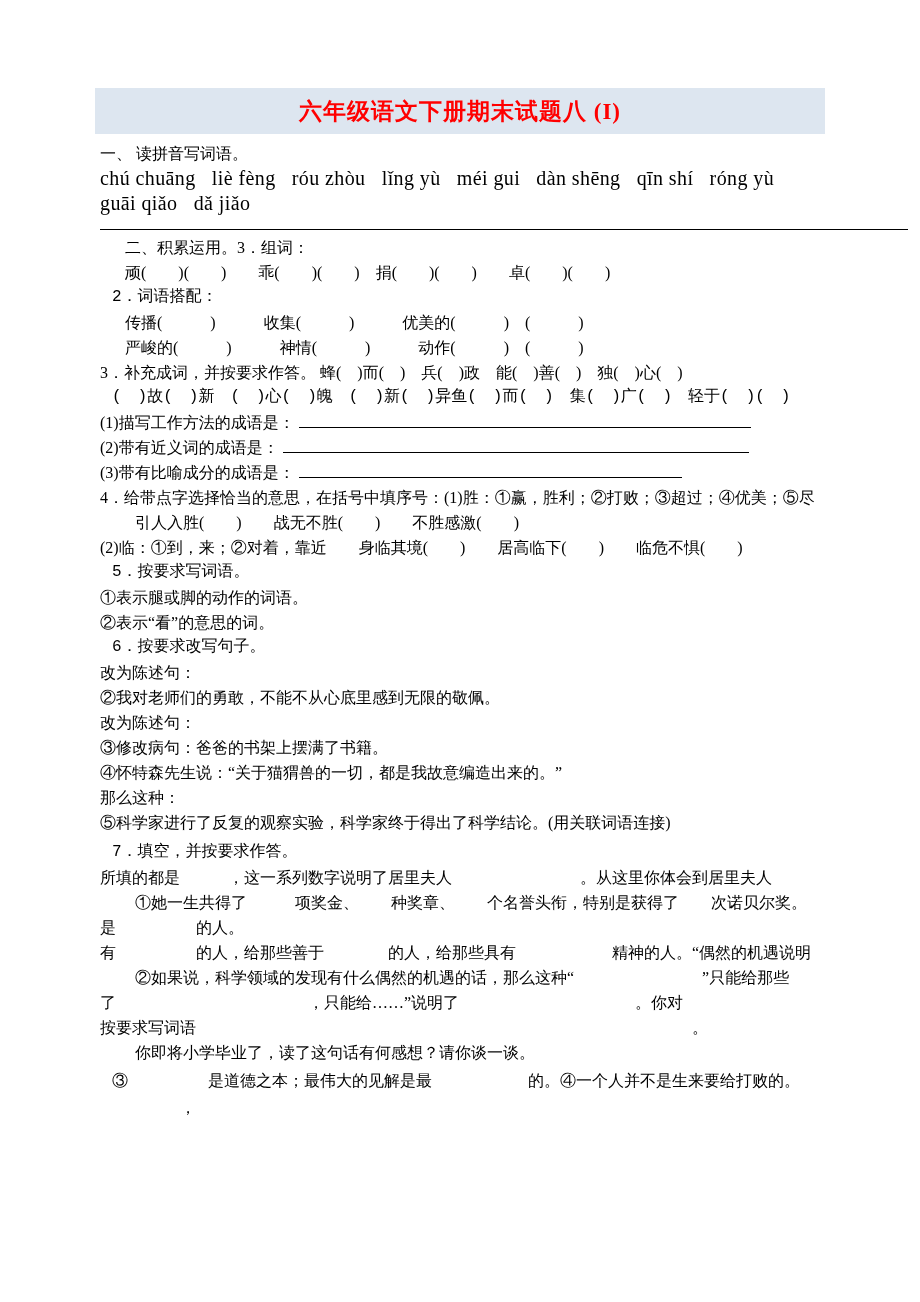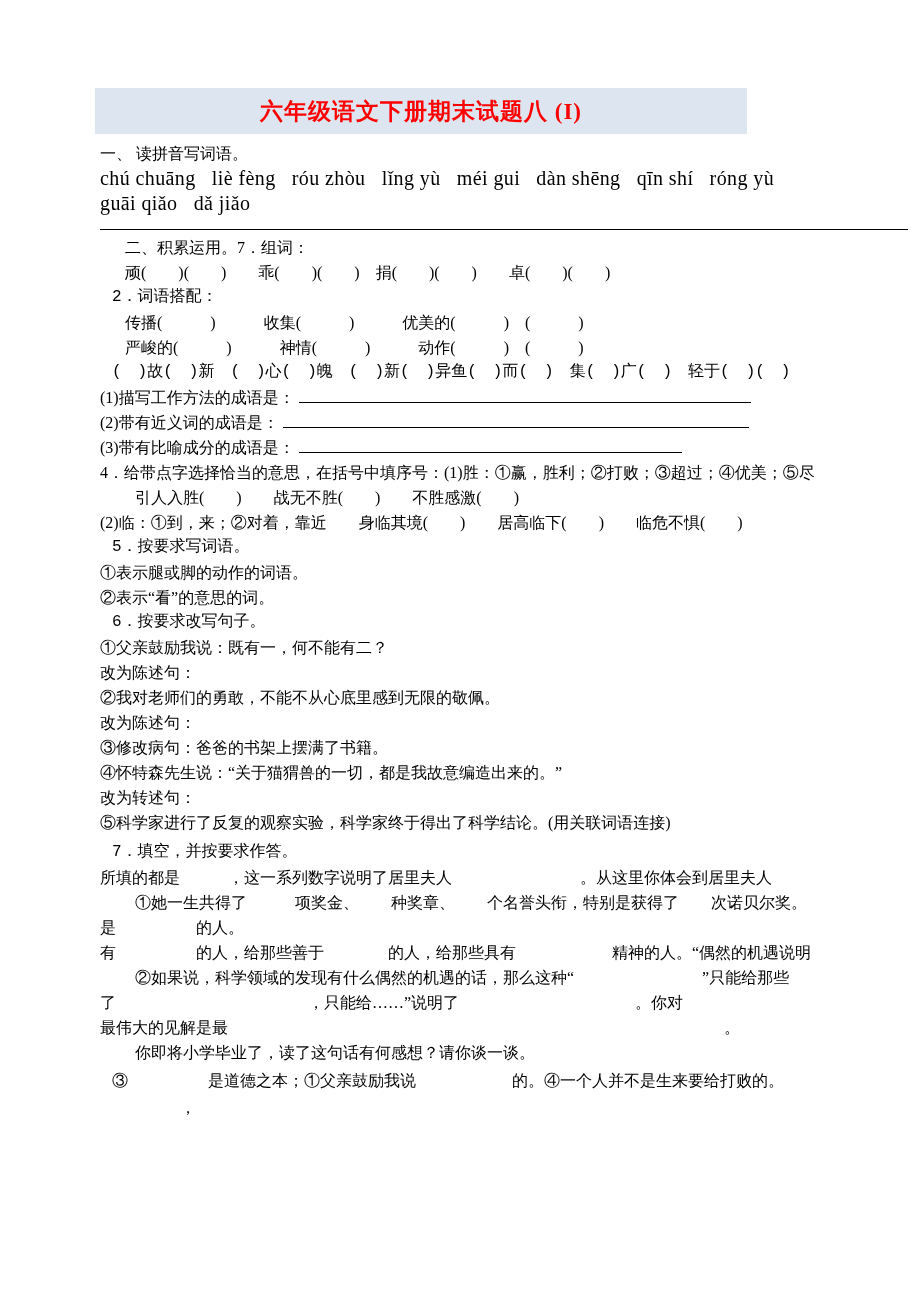--- a/index.html
+++ b/index.html
@@ -6,21 +6,21 @@
   .page {
     position:relative;
     width:920px; height:1302px;
     background:#ffffff;
     color:#000000;
     font-family:"Liberation Serif","DejaVu Serif",serif;
     overflow:hidden;
   }
   .title-band {
     margin:88px 0 0 95px;
-    width:652px; height:46px;
+    width:730px; height:46px;
     background:#dde6f0;
     display:flex; align-items:center; justify-content:center;
   }
   .title {
     margin:0;
     font-size:23px; font-weight:bold;
     color:#ff0000;
     letter-spacing:1px;
   }
   .content { padding:7px 98px 0 100px; }
@@ -59,56 +59,56 @@
     <h1 class="title">六年级语文下册期末试题八 (I)</h1>
   </div>
 
   <div class="content">
 
     <div class="line">一、 读拼音写词语。</div>
     <div class="line pinyin">chú chuāng   liè fèng   róu zhòu   lǐng yù   méi gui   dàn shēng   qīn shí   róng yù   guāi qiǎo   dǎ jiǎo</div>
 
     <hr class="divider">
 
-    <div class="line i1">二、积累运用。7．组词：</div>
+    <div class="line i1">二、积累运用。3．组词：</div>
     <div class="line i1">顽(　　)(　　)　　乖(　　)(　　)　捐(　　)(　　)　　卓(　　)(　　)</div>
     <div class="line i05">2．词语搭配：</div>
     <div class="line i1">传播(　　　)　　　收集(　　　)　　　优美的(　　　)　(　　　)</div>
     <div class="line i1">严峻的(　　　)　　　神情(　　　)　　　动作(　　　)　(　　　)</div>
+    <div class="line">3．补充成词，并按要求作答。 蜂(　)而(　)　兵(　)政　能(　)善(　)　独(　)心(　)</div>
     <div class="line i05">(　)故(　)新　(　)心(　)魄　(　)新(　)异鱼(　)而(　)　集(　)广(　)　轻于(　)(　)</div>
 
     <div class="line"><span>(1)描写工作方法的成语是：</span><span class="blank-ul u1"></span></div>
     <div class="line"><span>(2)带有近义词的成语是：</span><span class="blank-ul u2"></span></div>
     <div class="line"><span>(3)带有比喻成分的成语是：</span><span class="blank-ul u3"></span></div>
 
     <div class="line">4．给带点字选择恰当的意思，在括号中填序号：(1)胜：①赢，胜利；②打败；③超过；④优美；⑤尽</div>
     <div class="line i15">引人入胜(　　)　　战无不胜(　　)　　不胜感激(　　)</div>
     <div class="line">(2)临：①到，来；②对着，靠近　　身临其境(　　)　　居高临下(　　)　　临危不惧(　　)</div>
 
     <div class="line i05">5．按要求写词语。</div>
     <div class="line">①表示腿或脚的动作的词语。</div>
     <div class="line">②表示“看”的意思的词。</div>
 
     <div class="line i05">6．按要求改写句子。</div>
-    <div class="line">①父亲鼓励我说：既有一，何不能有二？</div>
     <div class="line">改为陈述句：</div>
     <div class="line">②我对老师们的勇敢，不能不从心底里感到无限的敬佩。</div>
     <div class="line">改为陈述句：</div>
     <div class="line">③修改病句：爸爸的书架上摆满了书籍。</div>
     <div class="line">④怀特森先生说：“关于猫猬兽的一切，都是我故意编造出来的。”</div>
-    <div class="line">改为转述句：</div>
+    <div class="line">那么这种：</div>
     <div class="line">⑤科学家进行了反复的观察实验，科学家终于得出了科学结论。(用关联词语连接)</div>
 
     <div class="line i05 gap">7．填空，并按要求作答。</div>
     <div class="line">所填的都是　　　，这一系列数字说明了居里夫人　　　　　　　　。从这里你体会到居里夫人</div>
     <div class="line i15">①她一生共得了　　　项奖金、　　种奖章、　　个名誉头衔，特别是获得了　　次诺贝尔奖。</div>
     <div class="line">是　　　　　的人。</div>
     <div class="line">有　　　　　的人，给那些善于　　　　的人，给那些具有　　　　　　精神的人。“偶然的机遇说明</div>
     <div class="line i15">②如果说，科学领域的发现有什么偶然的机遇的话，那么这种“　　　　　　　　”只能给那些</div>
     <div class="line">了　　　　　　　　　　　　，只能给……”说明了　　　　　　　　　　　。你对</div>
-    <div class="line">最伟大的见解是最　　　　　　　　　　　　　　　　　　　　　　　　　　　　　　　。</div>
+    <div class="line">按要求写词语　　　　　　　　　　　　　　　　　　　　　　　　　　　　　　　。</div>
     <div class="line i15">你即将小学毕业了，读了这句话有何感想？请你谈一谈。</div>
 
-    <div class="line i05 gap">③　　　　　是道德之本；①父亲鼓励我说　　　　　　的。④一个人并不是生来要给打败的。</div>
+    <div class="line i05 gap">③　　　　　是道德之本；最伟大的见解是最　　　　　　的。④一个人并不是生来要给打败的。</div>
     <div class="line">　　　　　，</div>
 
   </div>
 </div>
 
 </body></html>

